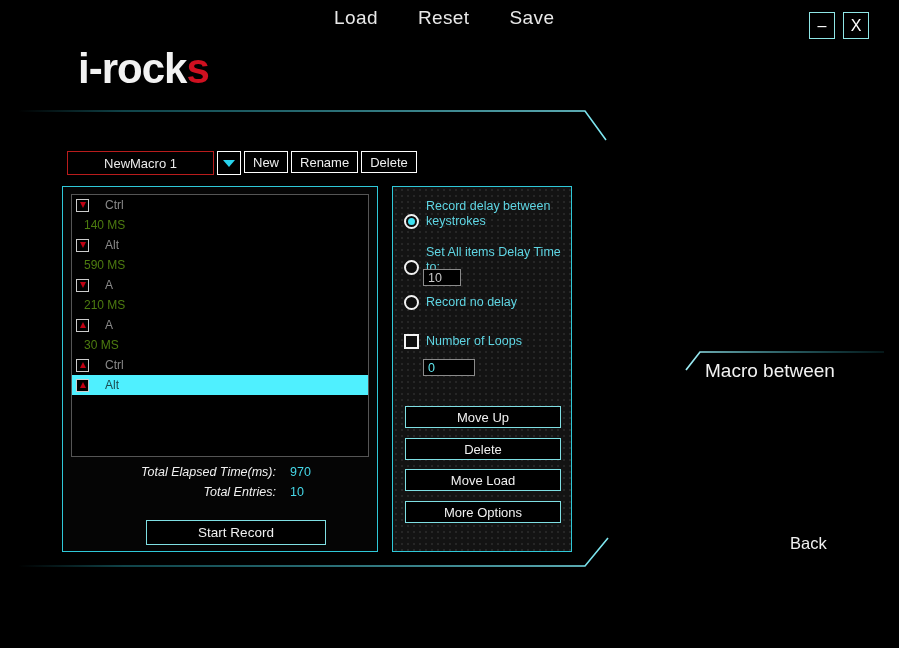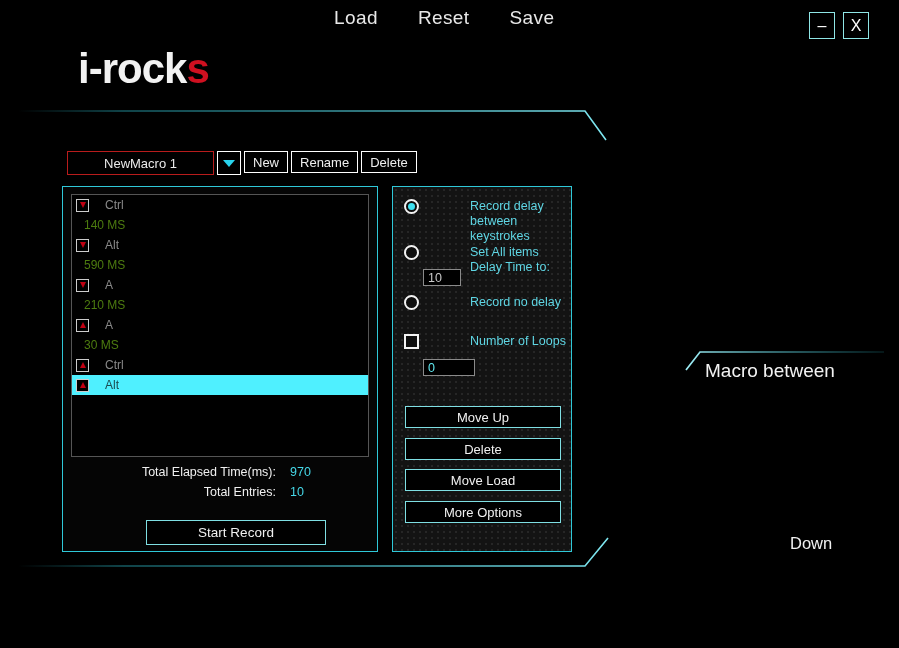--- a/index.html
+++ b/index.html
@@ -75,37 +75,37 @@
                   border-top:6px solid #c00012;}
   .keyicon.up i{border-left:3.5px solid transparent;border-right:3.5px solid transparent;
                 border-bottom:6px solid #c00012;}
   .rowtext{font-size:12px;color:#8a8a8a;}
   .row.delay .rowtext{color:#4d7c0f;margin-left:0;}
   .row.delay{padding-left:12px;}
   .row.sel .rowtext{color:#1a4a50;}
 
   .stats{position:absolute;left:8px;top:278px;width:298px;}
   .statline{display:flex;justify-content:flex-start;font-size:12.5px;margin-bottom:6px;}
-  .statlabel{width:205px;text-align:right;color:#f0f0f0;}
+  .statlabel{width:205px;text-align:right;color:#f0f0f0;font-style:italic;}
   .statval{margin-left:14px;color:#46d8e8;}
   .startrec{
     position:absolute;left:83px;top:333px;width:180px;height:25px;
     border:1px solid #7fdfe3;background:#000;color:#f0f0f0;font-size:13.5px;
     display:flex;align-items:center;justify-content:center;cursor:pointer;box-sizing:border-box;
   }
 
   
   .rightpanel{
     position:absolute;left:392px;top:186px;width:180px;height:366px;
     border:1px solid #2fc8d8;box-sizing:border-box;
     background-color:#131313;
     background-image:radial-gradient(#262626 1px, transparent 1px);
     background-size:6px 6px;
   }
-  .opt{position:absolute;display:flex;align-items:flex-start;gap:44px;}
+  .opt{position:absolute;display:flex;align-items:flex-end;}
   .radio{
     width:15px;height:15px;border-radius:50%;border:2px solid #f2f2f2;background:#0d0d0d;
     box-sizing:border-box;flex:0 0 auto;margin-right:7px;cursor:pointer;
     display:flex;align-items:center;justify-content:center;
   }
   .radio.on::after{content:"";width:7px;height:7px;border-radius:50%;background:#3fe0f0;display:block;}
   .optlabel{font-size:12.5px;color:#5fd6e4;line-height:15px;}
   .checkbox{
     width:15px;height:15px;border:2px solid #f2f2f2;background:#0d0d0d;box-sizing:border-box;
     flex:0 0 auto;margin-right:7px;cursor:pointer;
@@ -273,15 +273,15 @@
     </div>
     <div class="numfield cyan" style="left:30px;top:172px;">0</div>
 
     <div class="pbtn" style="top:219px;">Move Up</div>
     <div class="pbtn" style="top:251px;">Delete</div>
     <div class="pbtn" style="top:282px;">Move Load</div>
     <div class="pbtn" style="top:314px;">More Options</div>
   </div>
 
   <div class="mmtitle">Macro between</div>
-  <div class="backbtn">Down</div>
+  <div class="backbtn">Back</div>
 
 </div>
 
 </body></html>

